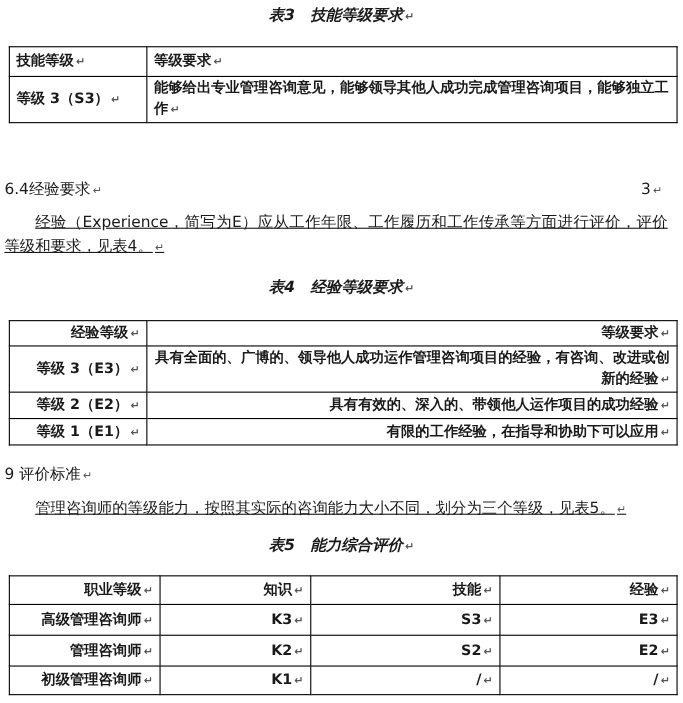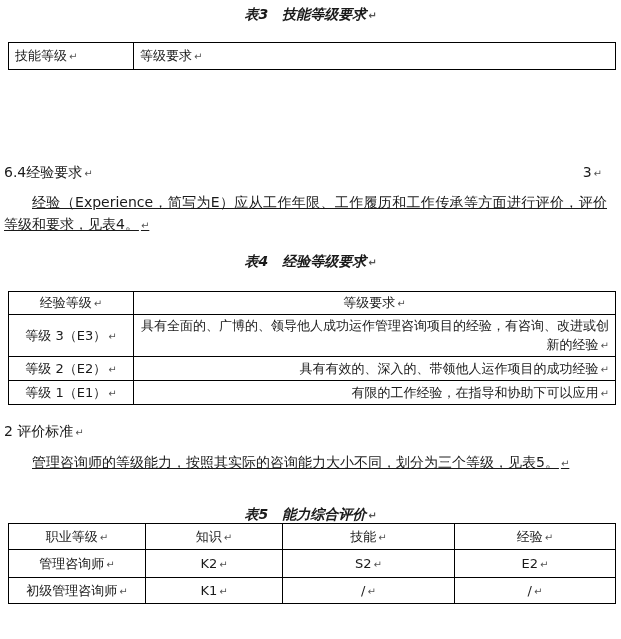--- a/index.html
+++ b/index.html
@@ -6,54 +6,58 @@
   body{
     width:621px;height:639px;background:#ffffff;
     font-family:"DejaVu Sans",sans-serif;color:#1a1a1a;
     position:relative;overflow:hidden;
     -webkit-font-smoothing:antialiased;
   }
   .abs{position:absolute;}
   .doc-title{left:0;top:auto;width:621px;text-align:center;font-weight:bold;font-size:14px;line-height:20px;font-style:italic;}
   #title3{top:4px;}
   #title4{top:251px;}
-  #title5{top:486px;margin-top:18px;}
+  #title5{top:486px;}
   .section-heading{left:4px;width:611px;font-size:14px;line-height:20px;}
   #sec64{top:162px;}
   #sec7{top:421px;}
   .pagenum{float:right;margin-right:13px;}
   .para{left:4px;width:603px;font-size:14px;line-height:22px;text-indent:28px;text-align:justify;text-decoration:underline;}
   #para1{top:191px;}
   #para2{top:451px;}
   table{border-collapse:collapse;table-layout:fixed;font-size:13px;color:#1a1a1a;}
-  td{border:1.4px solid #000;padding:1px 6px;vertical-align:middle;line-height:19px;overflow:hidden;}
+  td{border:1.4px solid #000;padding:1px 6px;vertical-align:middle;line-height:19px;overflow:hidden;font-weight:bold;}
   .tbl{left:8px;width:607px;}
   #table3{top:42px;}
   #table4{top:291px;}
   #table5{top:523px;}
   #table3 td{text-align:left;}
-  #table4 .c-center, #table5 td{text-align:center;}
+  #table4 .c-center, #table5 td{text-align:right;}
   #table4 .c-left{text-align:right;}
   .pm{font-size:10px;color:#555;margin-left:2px;font-family:"DejaVu Sans",sans-serif;}
   .nowrap{white-space:nowrap;}
 </style>
 </head>
 <body>
 
 <div class="abs doc-title" id="title3"><span>表3　技能等级要求</span><span class="pm">↵</span></div>
 
 <table class="abs tbl" id="table3">
   <colgroup>
       <col style="width:125px">
       <col style="width:482px">
     </colgroup>
   <tbody>
       <tr style="height:27px">
     <td><span>技能等级</span><span class="pm">↵</span></td>
     <td><span>等级要求</span><span class="pm">↵</span></td>
+  </tr>
+  <tr style="height:26px">
+    <td><span>等级 3（S3）</span><span class="pm">↵</span></td>
+    <td><span>能够给出专业管理咨询意见，能够领导其他人成功完成管理咨询项目，能够独立工作</span><span class="pm">↵</span></td>
   </tr>
 </tbody>
   </table>
 
 <div class="abs section-heading" id="sec64">
   <span class="pagenum"><span>3</span><span class="pm">↵</span></span>
   <span>6.4经验要求</span><span class="pm">↵</span>
 </div>
 
 <div class="abs para" id="para1"><span>经验（Experience，简写为E）应从工作年限、工作履历和工作传承等方面进行评价，评价等级和要求，见表4。</span><span class="pm">↵</span></div>
@@ -78,41 +82,47 @@
     <td class="c-center nowrap"><span>等级 2（E2）</span><span class="pm">↵</span></td>
     <td class="c-left"><span>具有有效的、深入的、带领他人运作项目的成功经验</span><span class="pm">↵</span></td>
   </tr>
   <tr style="height:24px">
     <td class="c-center nowrap"><span>等级 1（E1）</span><span class="pm">↵</span></td>
     <td class="c-left"><span>有限的工作经验，在指导和协助下可以应用</span><span class="pm">↵</span></td>
   </tr>
 </tbody>
   </table>
 
-<div class="abs section-heading" id="sec7"><span>2 评价标准</span><span class="pm">↵</span></div>
+<div class="abs section-heading" id="sec7"><span>9 评价标准</span><span class="pm">↵</span></div>
 
 <div class="abs para" id="para2"><span>管理咨询师的等级能力，按照其实际的咨询能力大小不同，划分为三个等级，见表5。</span><span class="pm">↵</span></div>
 
 <div class="abs doc-title" id="title5"><span>表5　能力综合评价</span><span class="pm">↵</span></div>
 
 <table class="abs tbl" id="table5">
   <colgroup>
       <col style="width:137px">
       <col style="width:137px">
       <col style="width:172px">
       <col style="width:161px">
     </colgroup>
   <tbody>
       <tr style="height:26px">
     <td><span>职业等级</span><span class="pm">↵</span></td>
     <td><span>知识</span><span class="pm">↵</span></td>
     <td><span>技能</span><span class="pm">↵</span></td>
     <td><span>经验</span><span class="pm">↵</span></td>
   </tr>
   <tr style="height:28px">
+    <td><span>高级管理咨询师</span><span class="pm">↵</span></td>
+    <td><span>K3</span><span class="pm">↵</span></td>
+    <td><span>S3</span><span class="pm">↵</span></td>
+    <td><span>E3</span><span class="pm">↵</span></td>
+  </tr>
+  <tr style="height:28px">
     <td><span>管理咨询师</span><span class="pm">↵</span></td>
     <td><span>K2</span><span class="pm">↵</span></td>
     <td><span>S2</span><span class="pm">↵</span></td>
     <td><span>E2</span><span class="pm">↵</span></td>
   </tr>
   <tr style="height:26px">
     <td><span>初级管理咨询师</span><span class="pm">↵</span></td>
     <td><span>K1</span><span class="pm">↵</span></td>
     <td><span>/</span><span class="pm">↵</span></td>
     <td><span>/</span><span class="pm">↵</span></td>

